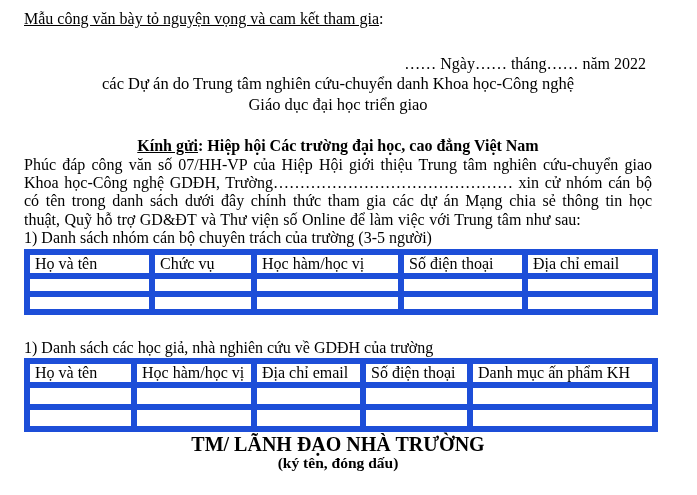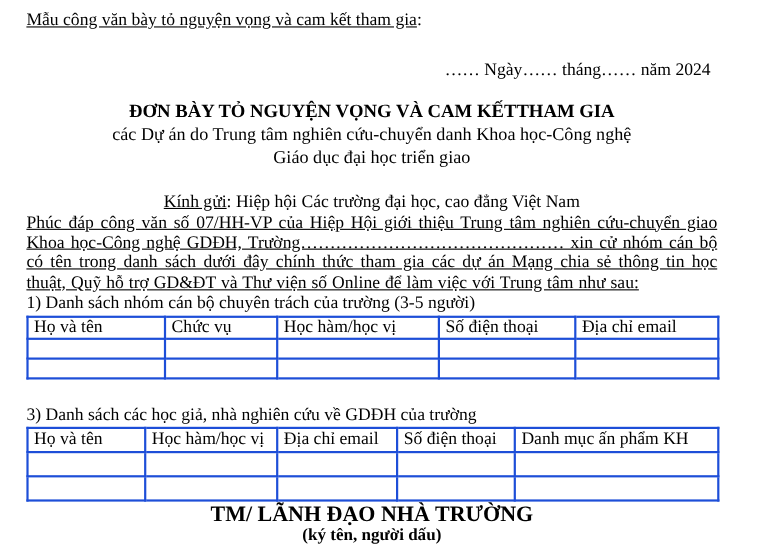--- a/index.html
+++ b/index.html
@@ -40,44 +40,44 @@
   .doc-subtitle {
     text-align: center;
     font-size: 16.5px;
     line-height: 21px;
   }
 
   .salutation {
     margin-top: 22px;
     text-align: center;
     line-height: 18.5px;
+    font-weight: bold;
   }
   .salutation .underl { text-decoration: underline; }
 
   .body-paragraph {
     text-align: justify;
     line-height: 18.4px;
     word-spacing: 0.5px;
-    text-decoration: underline;
   }
 
   .section-label {
     line-height: 18.4px;
   }
   .section-label.second { margin-top: 24px; }
 
   table.form-table {
     border-collapse: collapse;
     table-layout: fixed;
     width: 628px;
     margin-top: 1px;
     border: 2px solid #000000;
   }
   table.form-table td {
-    border: 2px solid #1d4ed8;
+    border: 6px solid #1d4ed8;
     font-size: 16px;
     padding: 0 5px;
     vertical-align: middle;
     overflow: hidden;
     white-space: nowrap;
   }
   table.t1 td { height: 18px; }
   table.t2 td { height: 22px; }
 
   .signature {
@@ -91,23 +91,22 @@
 </head>
 <body>
 
 <div class="page">
   <div class="content">
 
     <div class="template-note">
       <span class="underl">Mẫu công văn bày tỏ nguyện vọng và cam kết tham gia</span><span>:</span>
     </div>
 
-    <div class="date-line">…… Ngày…… tháng…… năm 2024</div>
+    <div class="date-line">…… Ngày…… tháng…… năm 2022</div>
 
-    <div class="doc-title">ĐƠN BÀY TỎ NGUYỆN VỌNG VÀ CAM KẾTTHAM GIA</div>
     <div class="doc-subtitle">các Dự án do Trung tâm nghiên cứu-chuyển danh Khoa học-Công nghệ</div>
     <div class="doc-subtitle">Giáo dục đại học triển giao</div>
 
     <div class="salutation">
       <span class="underl">Kính gửi</span><span>: Hiệp hội Các trường đại học, cao đẳng Việt Nam</span>
     </div>
 
     <div class="body-paragraph">Phúc đáp công văn số 07/HH-VP của Hiệp Hội giới thiệu Trung tâm nghiên cứu-chuyển giao Khoa học-Công nghệ GDĐH, Trường……………………………………… xin cử nhóm cán bộ có tên trong danh sách dưới đây chính thức tham gia các dự án Mạng chia sẻ thông tin học thuật, Quỹ hỗ trợ GD&amp;ĐT và Thư viện số Online để làm việc với Trung tâm như sau:</div>
 
     <div class="section-label">1) Danh sách nhóm cán bộ chuyên trách của trường (3-5 người)</div>
@@ -138,21 +137,21 @@
         <tr>
           <td></td>
           <td></td>
           <td></td>
           <td></td>
           <td></td>
         </tr>
       </tbody>
     </table>
 
-    <div class="section-label second">3) Danh sách các học giả, nhà nghiên cứu về GDĐH của trường</div>
+    <div class="section-label second">1) Danh sách các học giả, nhà nghiên cứu về GDĐH của trường</div>
 
     <table class="form-table t2">
       <colgroup>
         <col style="width:107px">
           <col style="width:120px">
           <col style="width:109px">
           <col style="width:107px">
           <col style="width:185px">
       </colgroup>
       <tbody>
@@ -175,17 +174,17 @@
           <td></td>
           <td></td>
           <td></td>
           <td></td>
         </tr>
       </tbody>
     </table>
 
     <div class="signature">
       <div class="sig-line1">TM/ LÃNH ĐẠO NHÀ TRƯỜNG</div>
-      <div class="sig-line2">(ký tên, người dấu)</div>
+      <div class="sig-line2">(ký tên, đóng dấu)</div>
     </div>
 
   </div>
 </div>
 
 </body></html>

